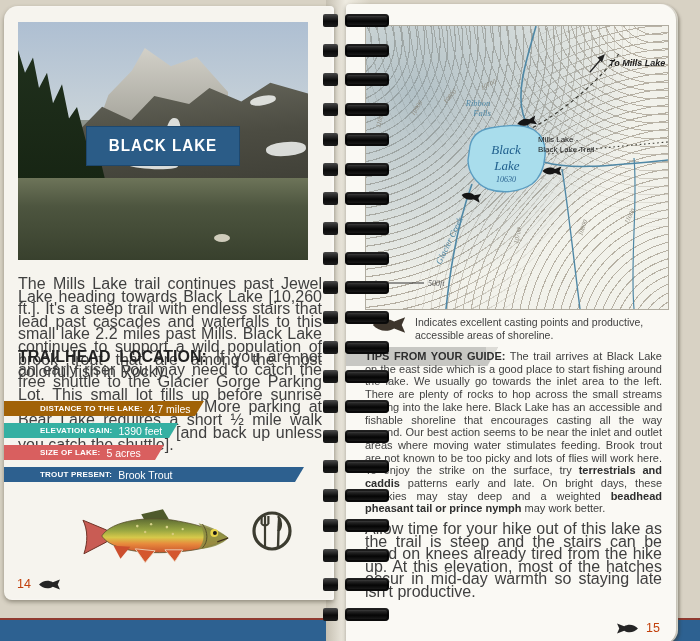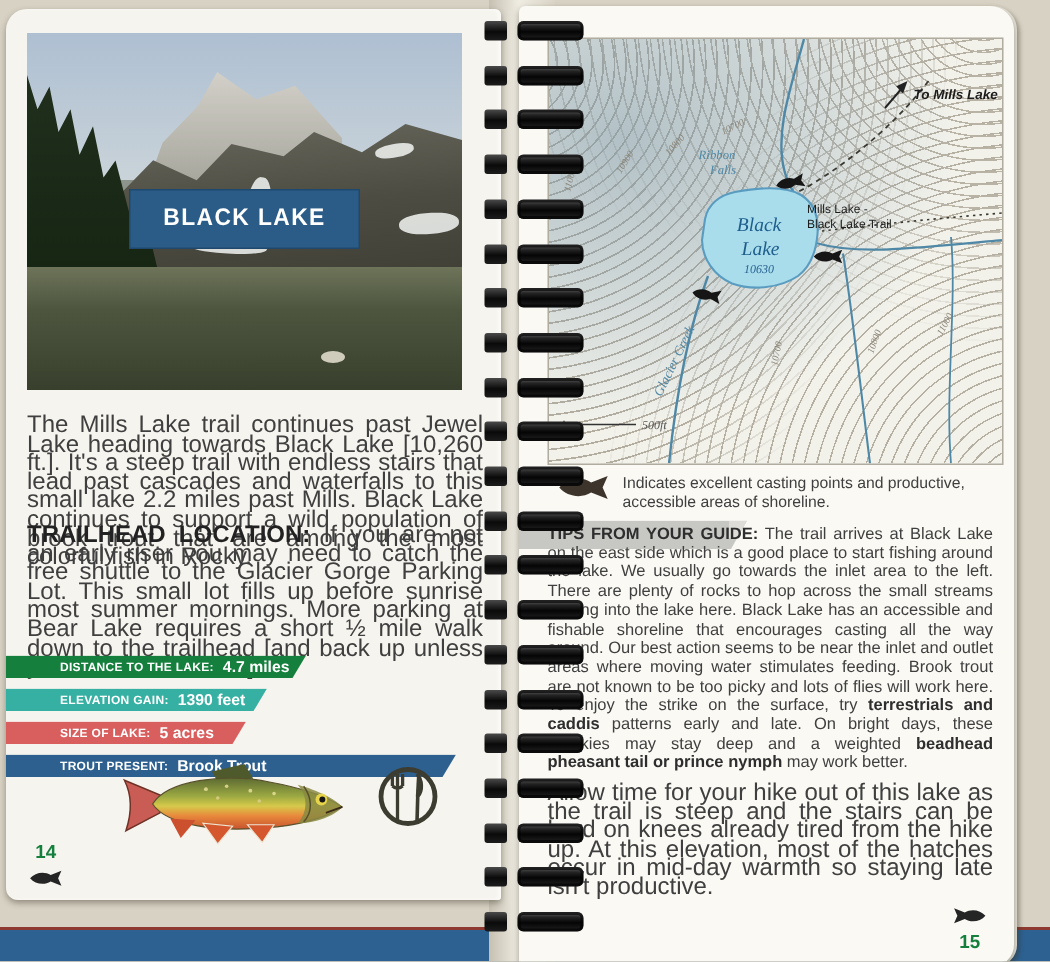--- a/index.html
+++ b/index.html
@@ -56,30 +56,30 @@
   .body-text{position:absolute;left:14px;right:12px;color:#3f3f3f;font-size:16px;line-height:12.6px;
     text-align:justify;}
   .lp-intro{top:256px;}
   .lp-trailhead{top:329px;}
   .bold-lead{font-weight:bold;color:#222;}
 
   .stats{position:absolute;left:0;top:395px;width:100%;}
   .stat-bar{height:15px;margin-bottom:7px;display:flex;align-items:center;color:#fff;
     clip-path:polygon(0 0,100% 0,calc(100% - 9px) 100%,0 100%);}
   .stat-bar .stat-label{font-weight:bold;font-size:8px;letter-spacing:.2px;margin-left:36px;}
-  .stat-bar .stat-value{font-weight:bold;font-size:10.5px;margin-left:6px;}
+  .stat-bar .stat-value{font-weight:normal;font-size:10.5px;margin-left:6px;}
   .w1{width:200px;background:#96604a;}
   .w2{width:174px;background:#35b0a2;text-align:right;}
   .w3{width:160px;background:#d95f5f;}
   .w4{width:300px;background:#2d608f;}
 
   .trout{position:absolute;left:76px;top:498px;}
   .dining{position:absolute;left:246px;top:502px;}
-  .pagenum{position:absolute;bottom:9px;font-weight:bold;font-size:12.5px;color:#15803d;
-    display:flex;align-items:center;gap:5px;flex-direction:column;}
+  .pagenum{position:absolute;bottom:9px;font-weight:normal;font-size:12.5px;color:#c2410c;
+    display:flex;align-items:center;gap:5px;}
   .pn-left{left:13px;}
   .pn-right{right:16px;}
 
   
   .map{position:absolute;left:19px;top:21px;width:302px;height:283px;background:#f2f2eb;
     border:1px solid #b0aca0;overflow:hidden;}
   .map .layer{position:absolute;inset:0;}
   .contours-a{background:repeating-radial-gradient(circle at -8% 6%,transparent 0 6.5px,#b3ada0 6.5px 7.6px);
     -webkit-mask:linear-gradient(115deg,#000 48%,transparent 66%);mask:linear-gradient(115deg,#000 48%,transparent 66%);}
   .contours-b{background:repeating-radial-gradient(circle at 108% 112%,transparent 0 7px,#b6b0a3 7px 8px);
@@ -130,21 +130,21 @@
       <div class="banner">
         <span>BLACK LAKE</span>
       </div>
     </div>
 
     <p class="body-text lp-intro">The Mills Lake trail continues past Jewel Lake heading towards Black Lake [10,260 ft.]. It's a steep trail with endless stairs that lead past cascades and waterfalls to this small lake 2.2 miles past Mills. Black Lake continues to support a wild population of brook trout that are among the most colorful fish in Rocky.</p>
 
     <p class="body-text lp-trailhead"><span class="bold-lead">TRAILHEAD LOCATION:</span><span> If you are not an early riser you may need to catch the free shuttle to the Glacier Gorge Parking Lot. This small lot fills up before sunrise most summer mornings. More parking at Bear Lake requires a short ½ mile walk down to the trailhead [and back up unless you catch the shuttle].</span></p>
 
     <div class="stats">
-      <div class="stat-bar w1" style="background: #15803d; margin-top: 36px;">
+      <div class="stat-bar w1" style="background: #a16207;">
         <span class="stat-label">DISTANCE TO THE LAKE:</span>
         <span class="stat-value">4.7 miles</span>
       </div>
       <div class="stat-bar w2" style="background: rgb(53, 176, 162);">
         <span class="stat-label">ELEVATION GAIN:</span>
         <span class="stat-value">1390 feet</span>
       </div>
       <div class="stat-bar w3" style="background: rgb(217, 95, 95);">
         <span class="stat-label">SIZE OF LAKE:</span>
         <span class="stat-value">5 acres</span>

